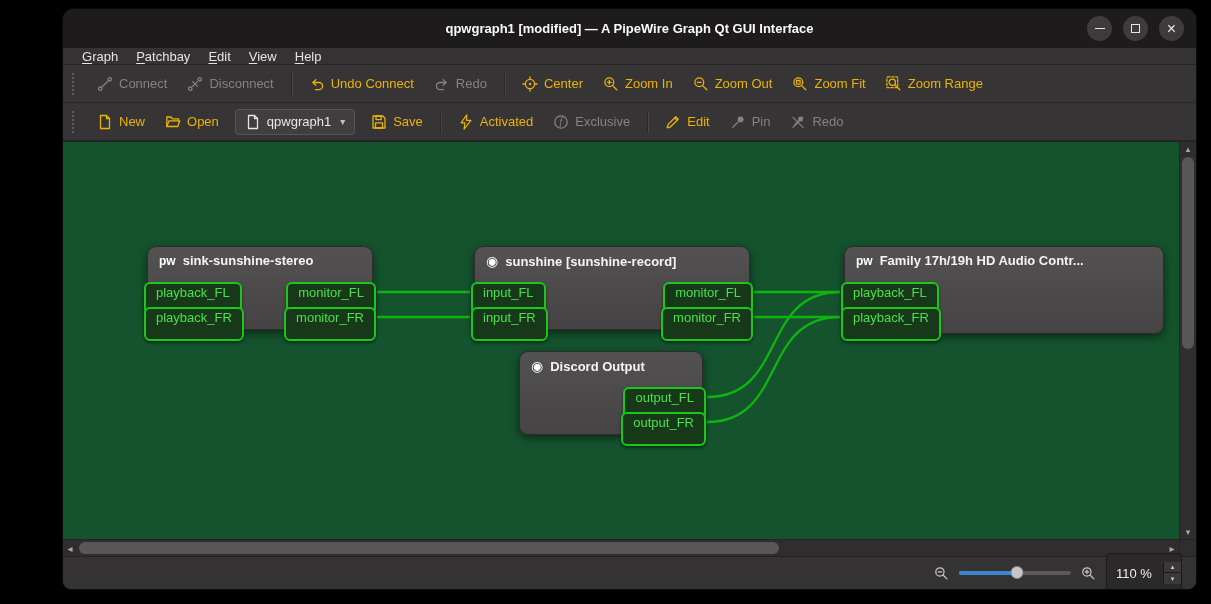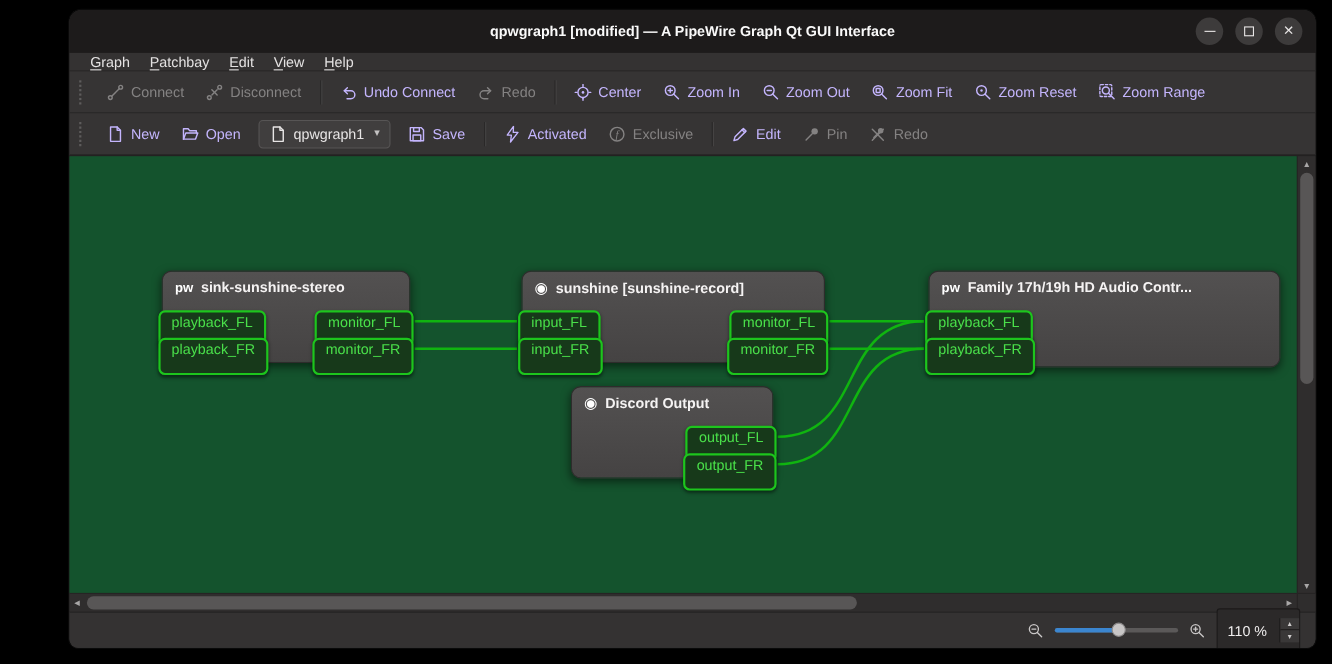--- a/index.html
+++ b/index.html
@@ -24,21 +24,21 @@
   .menubar { height: 17px; flex: none; background: #343232; border-bottom: 1px solid #272525;
              display: flex; align-items: center; padding-left: 10px; font-size: 13px; color: #e4e2e2; }
   .menu-item { padding: 2px 9px; border-radius: 3px; cursor: default; }
   .menu-item u { text-underline-offset: 2px; }
 
   
   .toolbar { height: 38px; flex: none; background: #363434; border-bottom: 1px solid #292727;
              display: flex; align-items: center; padding: 0 6px; gap: 2px; font-size: 13px; }
   .tb-handle { width: 7px; height: 22px; border-left: 2px dotted #5e5c5c; margin: 0 7px 0 3px; }
   .tbtn { display: flex; align-items: center; gap: 6px; padding: 6px 9px; border-radius: 4px;
-          color: #c4b5fd; white-space: nowrap; }
+          color: #eab308; white-space: nowrap; }
   .tbtn.disabled { color: #848282; }
   .ticon { display: flex; }
   .ticon svg { width: 16px; height: 16px; display: block; fill: none; stroke: currentColor;
                stroke-width: 1.3; stroke-linecap: round; stroke-linejoin: round; }
   .tsep { width: 1px; height: 22px; background: #2a2828; box-shadow: 1px 0 0 #474545; margin: 0 6px; }
   .combo { display: flex; align-items: center; gap: 6px; background: #403e3e; border: 1px solid #575555;
            border-radius: 4px; padding: 4px 9px; margin: 0 5px; color: #e7e5e5; }
   .combo .caret { font-size: 10px; color: #c4c2c2; margin-left: 3px; }
 
   
@@ -208,30 +208,20 @@
             <circle cx="6.3" cy="6.3" r="4.4"></circle>
             <line x1="9.6" y1="9.6" x2="13.8" y2="13.8"></line>
             <rect x="4.5" y="4.5" width="3.6" height="3.6" rx="0.5"></rect>
           </svg>
         </span>
       <span>Zoom Fit</span>
     </div>
     <div class="tbtn">
       <span class="ticon">
           <svg viewBox="0 0 16 16">
-            <circle cx="6.3" cy="6.3" r="4.4"></circle>
-            <line x1="9.6" y1="9.6" x2="13.8" y2="13.8"></line>
-            <circle cx="6.3" cy="6.3" r="1.1" fill="currentColor" stroke="none"></circle>
-          </svg>
-        </span>
-      <span>Zoom Reset</span>
-    </div>
-    <div class="tbtn">
-      <span class="ticon">
-          <svg viewBox="0 0 16 16">
             <rect x="0.9" y="0.9" width="10.8" height="10.8" rx="1" stroke-dasharray="2.2 1.8"></rect>
             <circle cx="6.3" cy="6.3" r="3.2"></circle>
             <line x1="8.8" y1="8.8" x2="13.8" y2="13.8"></line>
           </svg>
         </span>
       <span>Zoom Range</span>
     </div>
   </div>
 
   <div class="toolbar">

